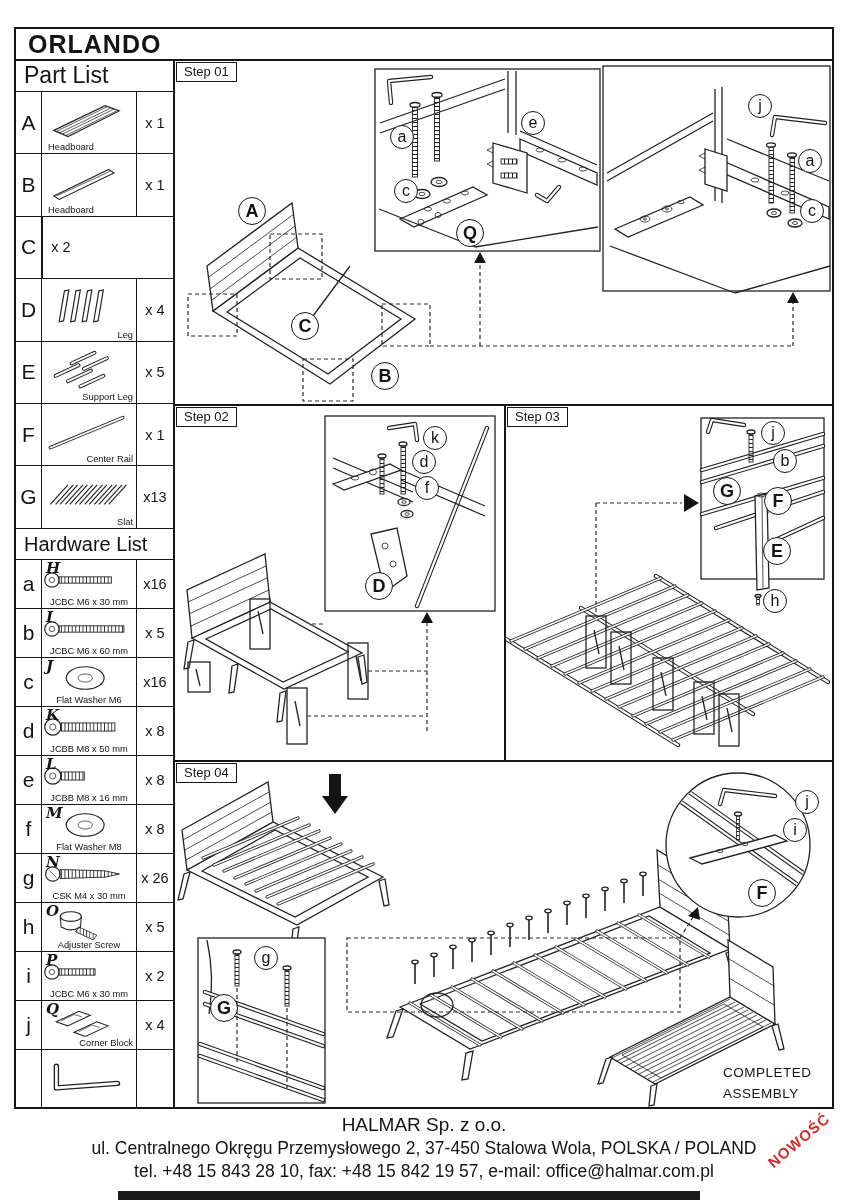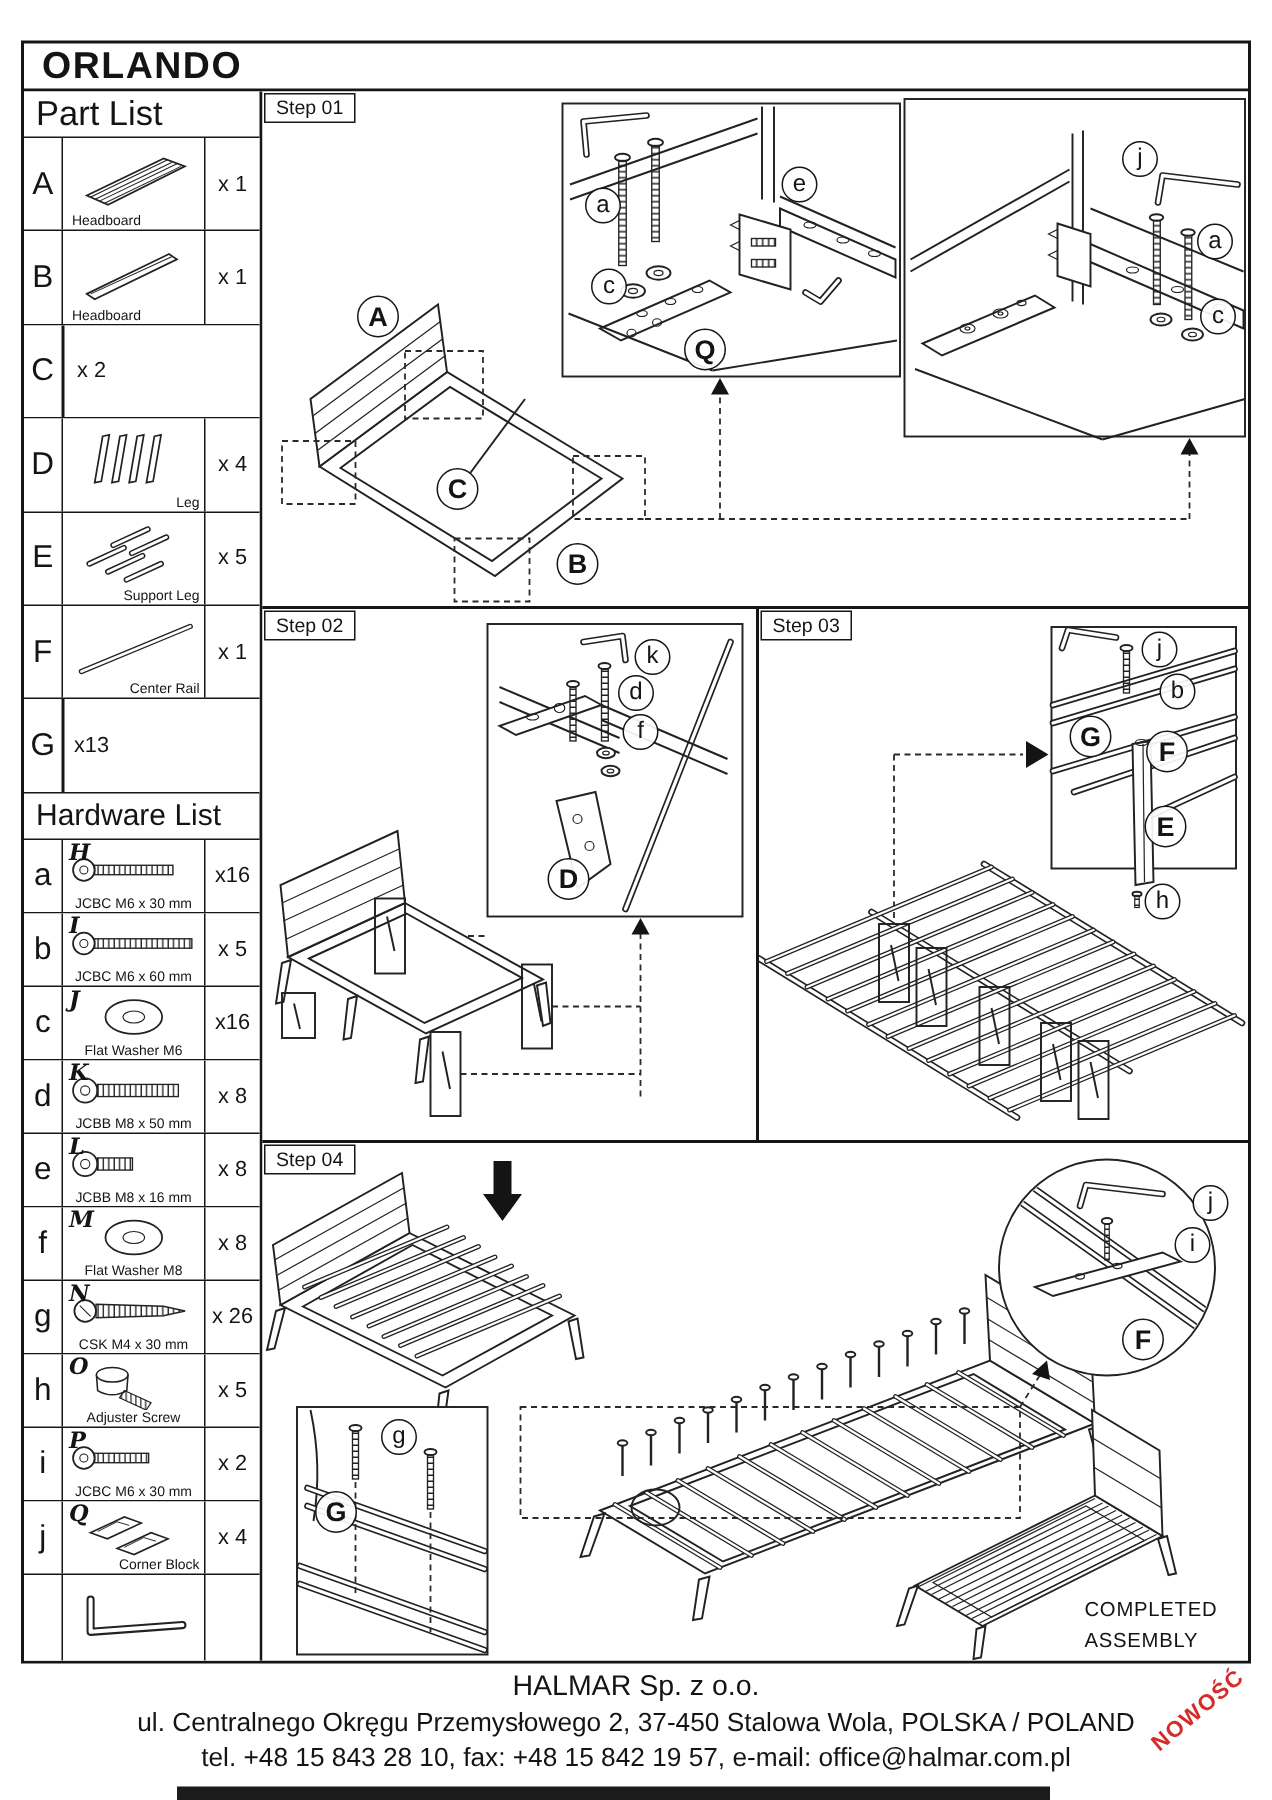--- a/index.html
+++ b/index.html
@@ -8,21 +8,21 @@
   .sheet{position:absolute;left:14px;top:27px;width:820px;height:1082px;border:2px solid #161616;background:#fff}
   .title{position:absolute;left:0;top:0;width:100%;height:32px;border-bottom:2px solid #161616;font-weight:bold;font-size:25px;line-height:30px;padding-left:12px;letter-spacing:1px}
   .leftcol{position:absolute;left:0;top:32px;width:159px;height:1046px;border-right:2px solid #161616;display:flex;flex-direction:column;background:#fff}
   .lhead{height:31px;border-bottom:1.6px solid #161616;font-size:23px;line-height:29px;padding-left:8px;white-space:nowrap}
   .lhead.hw{font-size:20px;line-height:30px}
   .row{position:relative;display:flex;border-bottom:1.6px solid #161616;background:#fff}
   .prow{height:62.4px}
   .hrow{height:49px}
   .arow{flex:1;border-bottom:none}
   .rid{width:26px;border-right:1.2px solid #161616;display:flex;align-items:center;justify-content:center;font-size:21px}
-  .rimg{flex:1;position:relative;display:flex;align-items:center;justify-content:flex-end;overflow:hidden}
+  .rimg{flex:1;position:relative;display:flex;align-items:center;justify-content:flex-start;overflow:hidden}
   .prow .rimg{padding-bottom:10px}
   .hrow .rimg{padding-bottom:8px}
   .rqty{width:37px;border-left:1.2px solid #161616;display:flex;align-items:center;justify-content:center;font-size:14.5px;white-space:nowrap}
   .cap{position:absolute;bottom:1px;font-size:9.3px;white-space:nowrap}
   .capL{left:6px}.capR{right:3px}.capC{left:50%;transform:translateX(-50%)}
   .code{position:absolute;left:4px;top:-1px;font-family:"DejaVu Serif",serif;font-style:italic;font-weight:bold;font-size:15px}
   .panel{position:absolute;background:#fff}
   #p1{left:159px;top:32px;width:657px;height:343px}
   #p2{left:159px;top:377px;width:329px;height:354px}
   #p3{left:490px;top:377px;width:326px;height:354px}
@@ -220,20 +220,26 @@
       <div class="rimg">
         <svg width="90" height="46" viewBox="0 0 95 52">
             <use href="#s-centerrail"></use>
           </svg>
         <div class="cap capR">Center Rail</div>
       </div>
       <div class="rqty">x 1</div>
     </div>
     <div class="row prow">
       <div class="rid">G</div>
+      <div class="rimg">
+        <svg width="90" height="46" viewBox="0 0 95 52">
+            <use href="#s-slat"></use>
+          </svg>
+        <div class="cap capR">Slat</div>
+      </div>
       <div class="rqty">x13</div>
     </div>
 
     <div class="lhead hw">Hardware List</div>
 
     <div class="row hrow">
       <div class="rid">a</div>
       <div class="rimg">
         <div class="code">H</div>
         <svg width="90" height="30" viewBox="0 0 100 30">

